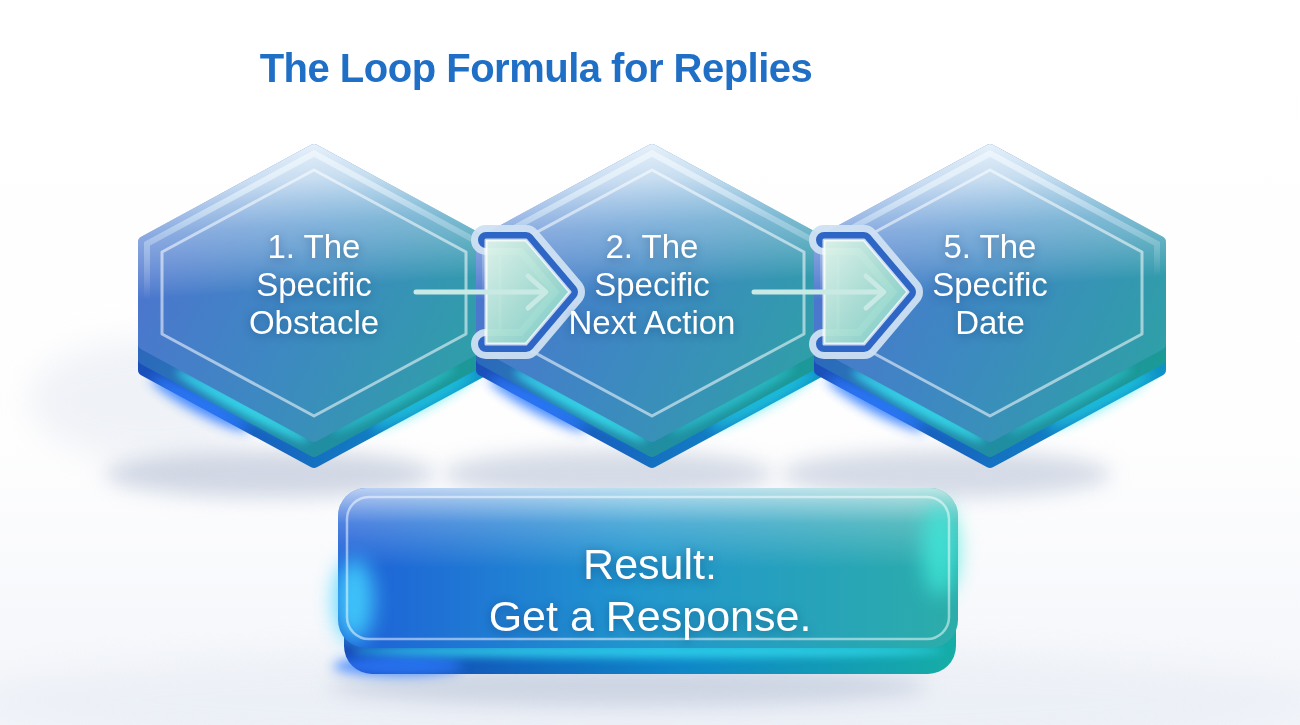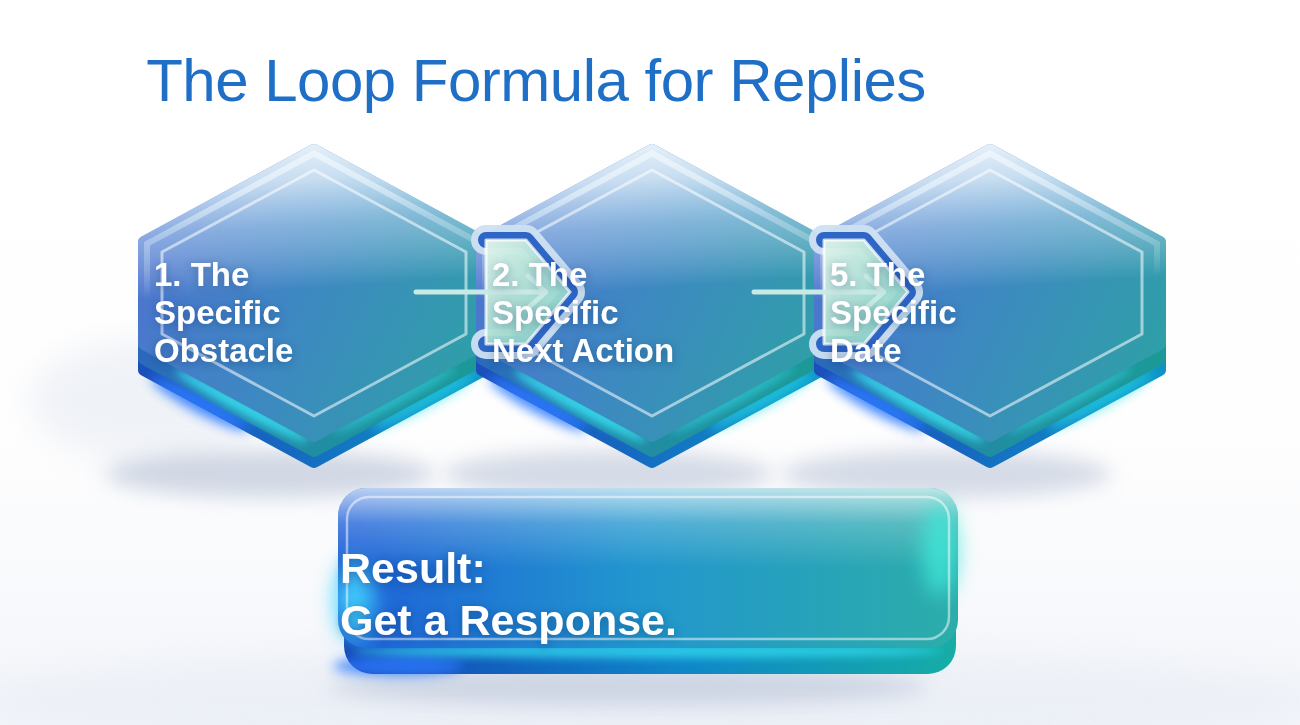--- a/index.html
+++ b/index.html
@@ -4,36 +4,35 @@
 <style>
   html,body{margin:0;padding:0;}
   body{
     width:1300px;height:725px;overflow:hidden;position:relative;
     background:linear-gradient(180deg,#ffffff 0%,#fefefe 60%,#f3f5fa 100%);
     font-family:"Liberation Sans", sans-serif;
   }
   .stage{position:absolute;inset:0;}
   .title{
     position:absolute;left:0;top:46px;width:1072px;margin:0;
-    text-align:center;font-size:60px;font-weight:normal;letter-spacing:-0.5px;
+    text-align:center;font-size:40px;font-weight:bold;letter-spacing:-0.5px;
     color:var(--color-title,#1f6fc7);
   }
   .art{position:absolute;left:0;top:0;width:1300px;height:725px;}
   .label{
-    position:absolute;white-space:pre-line;
-    color:var(--color-text,#ffffff);font-weight:bold;
+    position:absolute;text-align:center;white-space:pre-line;
+    color:var(--color-text,#ffffff);font-weight:normal;
     text-shadow:0 2px 8px rgba(10,40,90,0.35);
-    margin-top:28px;
   }
   .hex-label{width:320px;top:228px;font-size:33px;line-height:38px;}
   .hex-label.s1{left:154px;}
   .hex-label.s2{left:492px;}
   .hex-label.s3{left:830px;}
   .result-label{
-    left:340px;top:514px;width:620px;font-size:43px;line-height:52px;
+    left:340px;top:538px;width:620px;font-size:43px;line-height:52px;
     text-shadow:0 2px 10px rgba(10,40,90,0.4);
   }
 </style>
 </head>
 <body>
 
 <div class="stage">
 
   <h1 class="title">The Loop Formula for Replies</h1>
 

